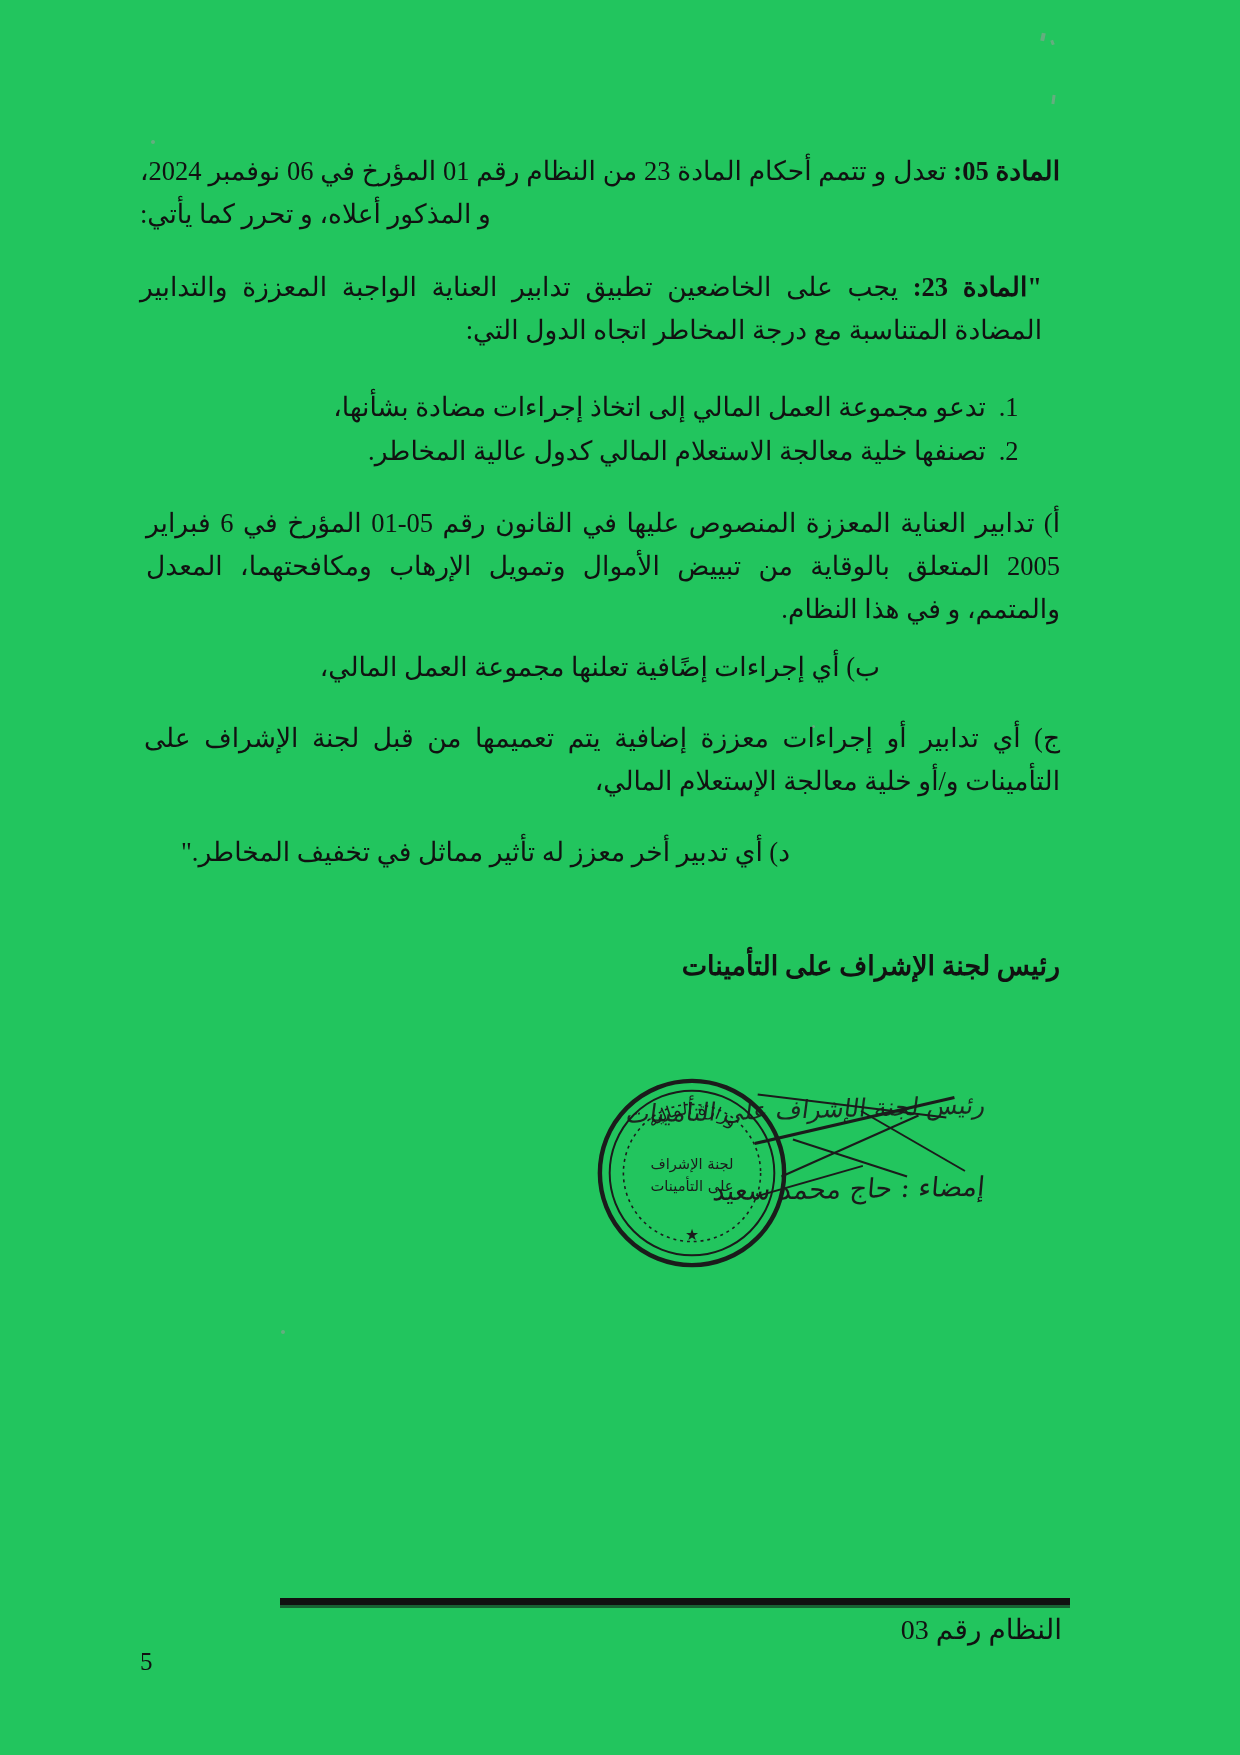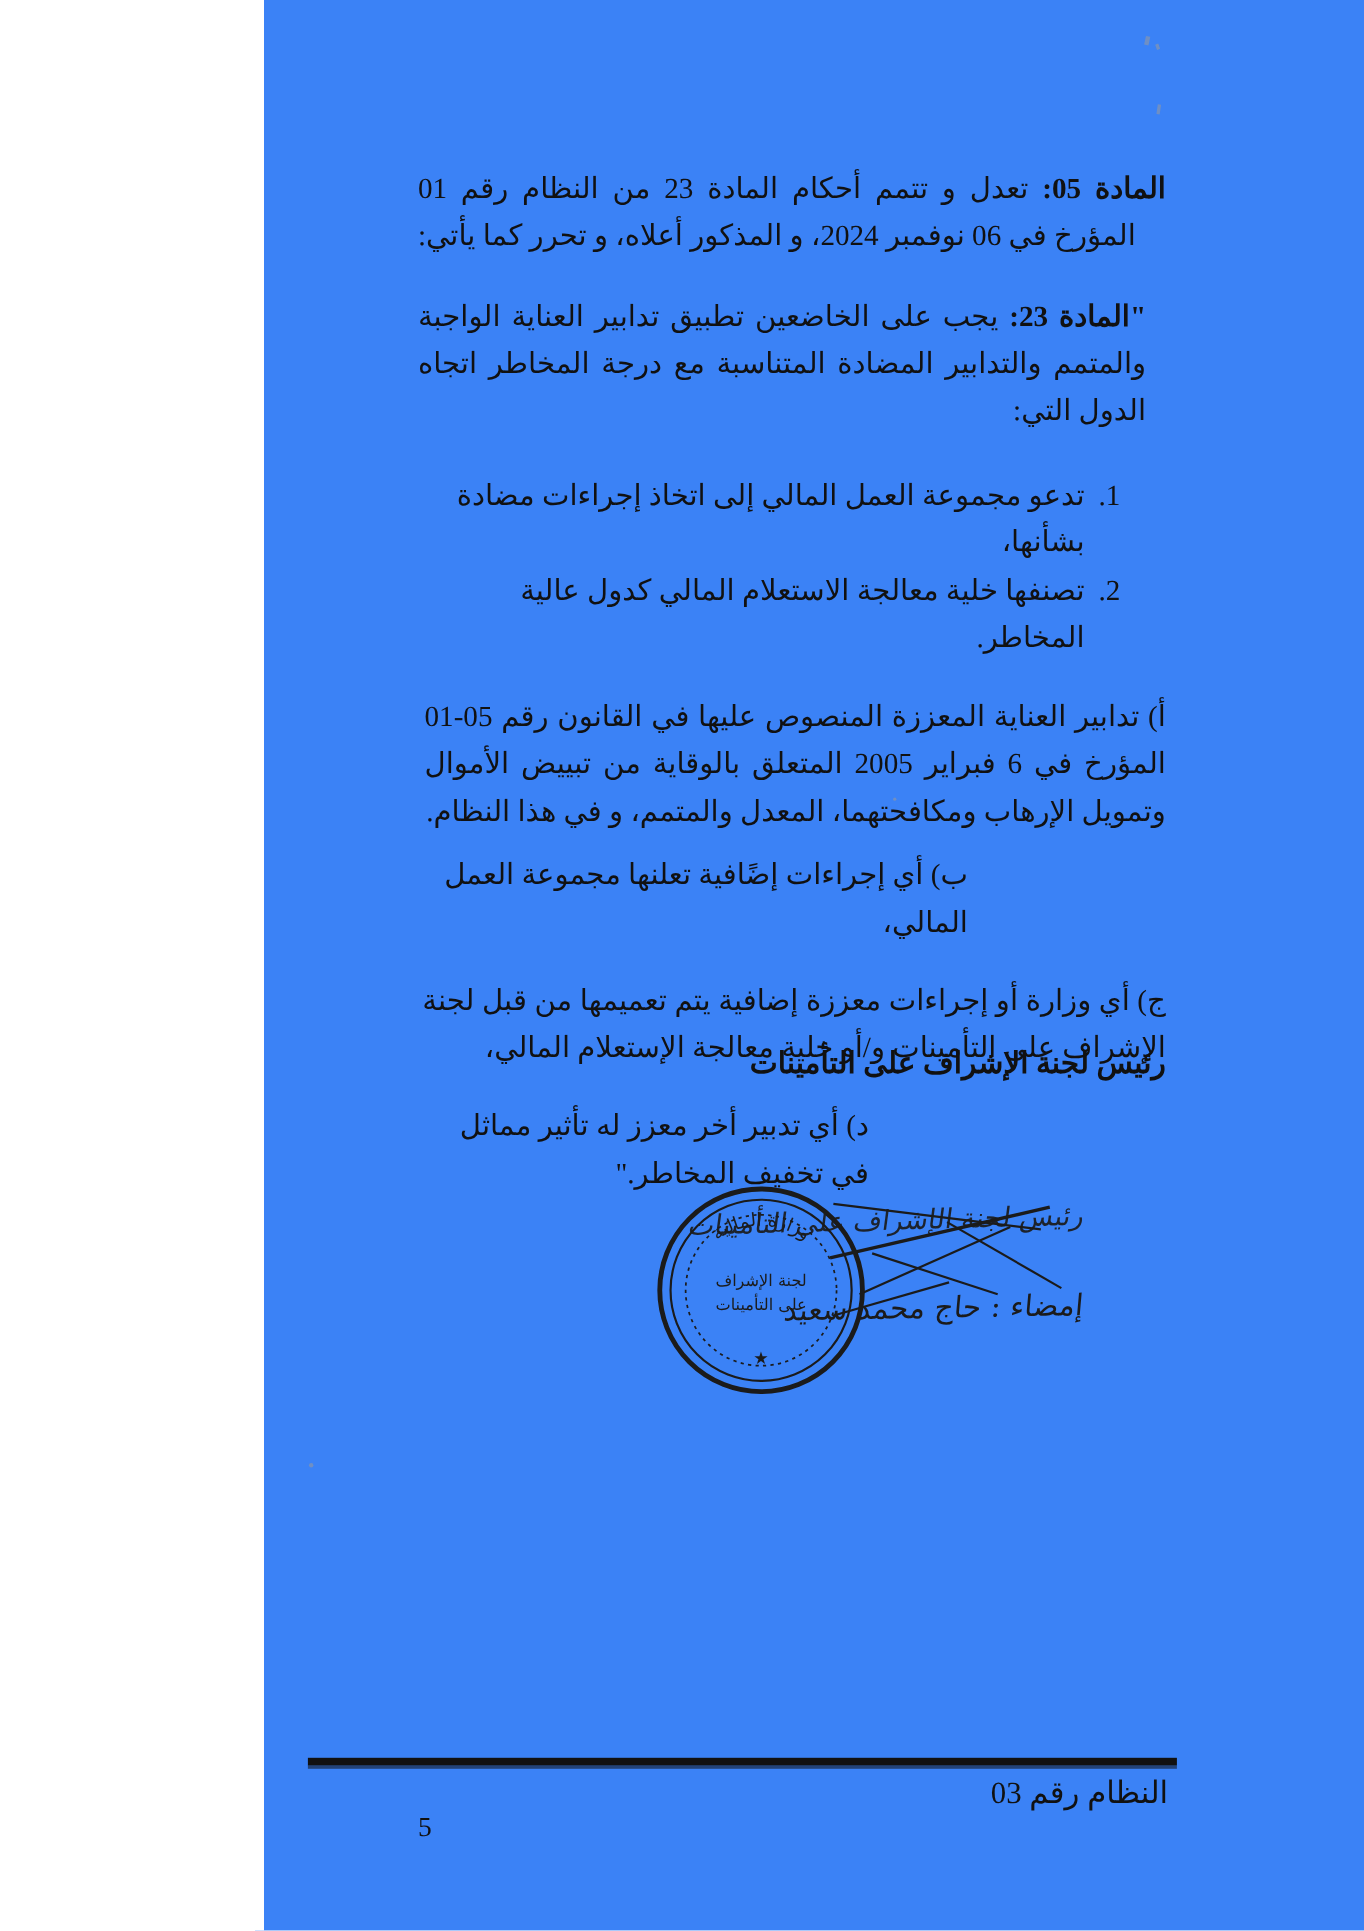--- a/index.html
+++ b/index.html
@@ -2,23 +2,23 @@
 <html lang="ar" dir="rtl"><head>
 <meta charset="utf-8">
 <style>
   html, body {
     margin: 0;
     padding: 0;
     background: #ffffff;
   }
   .page {
     position: relative;
-    width: 1000px;
+    width: 1240px;
     height: 1755px;
-    background: #3b82f6;
+    background: #22c55e;
     overflow: hidden;
     font-family: "Liberation Serif", "DejaVu Serif", serif;
     color: #111111;
   }
 
   
   .speck {
     position: absolute;
     background: #9a9a9a;
     opacity: .55;
@@ -190,31 +190,31 @@
   <span class="speck s2"></span>
   <span class="speck s3"></span>
   <span class="speck s4"></span>
   <span class="speck s5"></span>
   <span class="speck s6"></span>
 
   <div class="body-area">
 
     <p class="para art05"><span class="bold">المادة 05:</span><span> تعدل و تتمم أحكام المادة 23 من النظام رقم 01 المؤرخ في 06 نوفمبر 2024، و المذكور أعلاه، و تحرر كما يأتي:</span></p>
 
-    <p class="para art23"><span class="bold">"المادة 23:</span><span> يجب على الخاضعين تطبيق تدابير العناية الواجبة والمتمم والتدابير المضادة المتناسبة مع درجة المخاطر اتجاه الدول التي:</span></p>
+    <p class="para art23"><span class="bold">"المادة 23:</span><span> يجب على الخاضعين تطبيق تدابير العناية الواجبة المعززة والتدابير المضادة المتناسبة مع درجة المخاطر اتجاه الدول التي:</span></p>
 
     <ol class="risk-list">
       <li>تدعو مجموعة العمل المالي إلى اتخاذ إجراءات مضادة بشأنها،</li>
       <li>تصنفها خلية معالجة الاستعلام المالي كدول عالية المخاطر.</li>
     </ol>
 
 
     <p class="para item-a">أ) تدابير العناية المعززة المنصوص عليها في القانون رقم  05-01 المؤرخ في 6 فبراير 2005 المتعلق بالوقاية من تبييض الأموال وتمويل الإرهاب ومكافحتهما، المعدل والمتمم، و في هذا النظام.</p>
     <p class="para item-b">ب) أي إجراءات إضًافية تعلنها مجموعة العمل المالي،</p>
-    <p class="para item-c">ج) أي وزارة أو إجراءات معززة إضافية يتم تعميمها من قبل لجنة الإشراف على التأمينات و/أو خلية معالجة الإستعلام المالي،</p>
+    <p class="para item-c">ج) أي تدابير أو إجراءات معززة إضافية يتم تعميمها من قبل لجنة الإشراف على التأمينات و/أو خلية معالجة الإستعلام المالي،</p>
     <p class="para item-d">د)  أي تدبير أخر معزز له تأثير مماثل في تخفيف المخاطر."</p>
 
   </div>
 
   <div class="signature-title">رئيس لجنة الإشراف على التأمينات</div>
 
   <div class="sig-block">
     <div class="sig-hand sig-line1">رئيس لجنة الإشراف على التأمينات</div>
     <span class="sig-stroke stroke-a"></span>
     <span class="sig-stroke stroke-b"></span>

